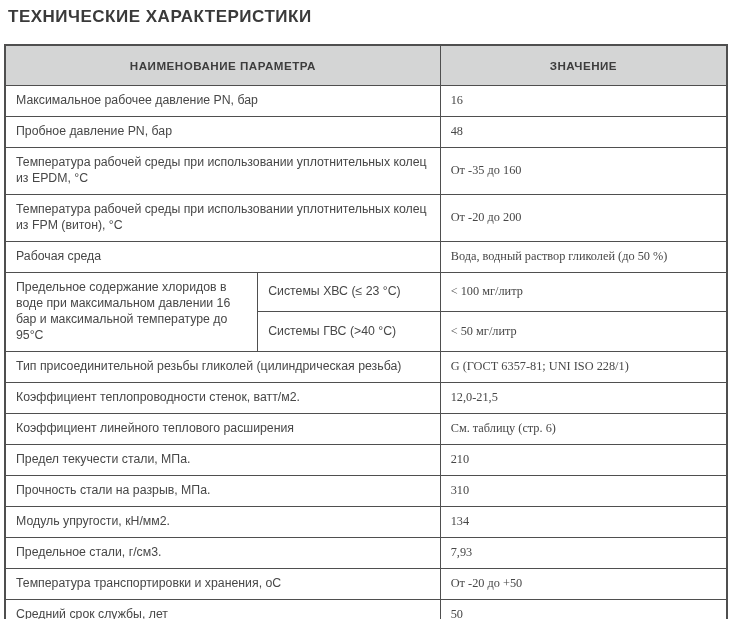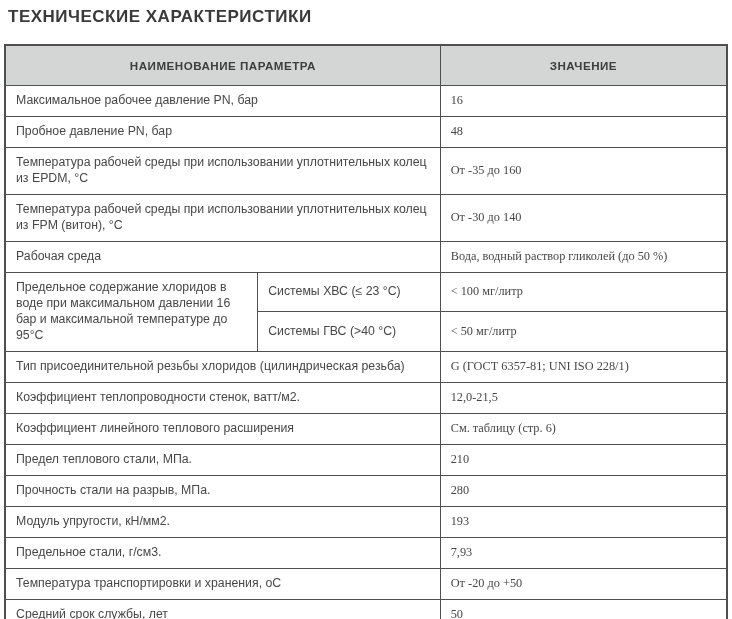--- a/index.html
+++ b/index.html
@@ -83,60 +83,60 @@
       <tr>
         <td colspan="2" class="param">Пробное давление PN, бар</td>
         <td class="val">48</td>
       </tr>
       <tr>
         <td colspan="2" class="param">Температура рабочей среды при использовании уплотнительных колец из EPDM, °С</td>
         <td class="val">От -35 до 160</td>
       </tr>
       <tr>
         <td colspan="2" class="param">Температура рабочей среды при использовании уплотнительных колец из FPM (витон), °С</td>
-        <td class="val">От -30 до 140</td>
+        <td class="val">От -20 до 200</td>
       </tr>
       <tr>
         <td colspan="2" class="param">Рабочая среда</td>
         <td class="val">Вода, водный раствор гликолей (до 50 %)</td>
       </tr>
 
       <tr>
         <td rowspan="2" class="param">Предельное содержание хлоридов в воде при максимальном давлении 16 бар и максимальной температуре до 95°С</td>
         <td class="sub">Системы ХВС (≤ 23 °С)</td>
         <td class="val">&lt; 100 мг/литр</td>
       </tr>
       <tr>
         <td class="sub">Системы ГВС (&gt;40 °С)</td>
         <td class="val">&lt; 50 мг/литр</td>
       </tr>
 
       <tr>
-        <td colspan="2" class="param">Тип присоединительной резьбы хлоридов (цилиндрическая резьба)</td>
+        <td colspan="2" class="param">Тип присоединительной резьбы гликолей (цилиндрическая резьба)</td>
         <td class="val">G (ГОСТ 6357-81; UNI ISO 228/1)</td>
       </tr>
       <tr>
         <td colspan="2" class="param">Коэффициент теплопроводности стенок, ватт/м2.</td>
         <td class="val">12,0-21,5</td>
       </tr>
       <tr>
         <td colspan="2" class="param">Коэффициент линейного теплового расширения</td>
         <td class="val">См. таблицу (стр. 6)</td>
       </tr>
       <tr>
-        <td colspan="2" class="param">Предел теплового стали, МПа.</td>
+        <td colspan="2" class="param">Предел текучести стали, МПа.</td>
         <td class="val">210</td>
       </tr>
       <tr>
         <td colspan="2" class="param">Прочность стали на разрыв,  МПа.</td>
-        <td class="val">280</td>
+        <td class="val">310</td>
       </tr>
       <tr>
         <td colspan="2" class="param">Модуль упругости, кН/мм2.</td>
-        <td class="val">193</td>
+        <td class="val">134</td>
       </tr>
       <tr>
         <td colspan="2" class="param">Предельное стали, г/см3.</td>
         <td class="val">7,93</td>
       </tr>
       <tr>
         <td colspan="2" class="param">Температура транспортировки и хранения, оС</td>
         <td class="val">От -20 до +50</td>
       </tr>
       <tr>

